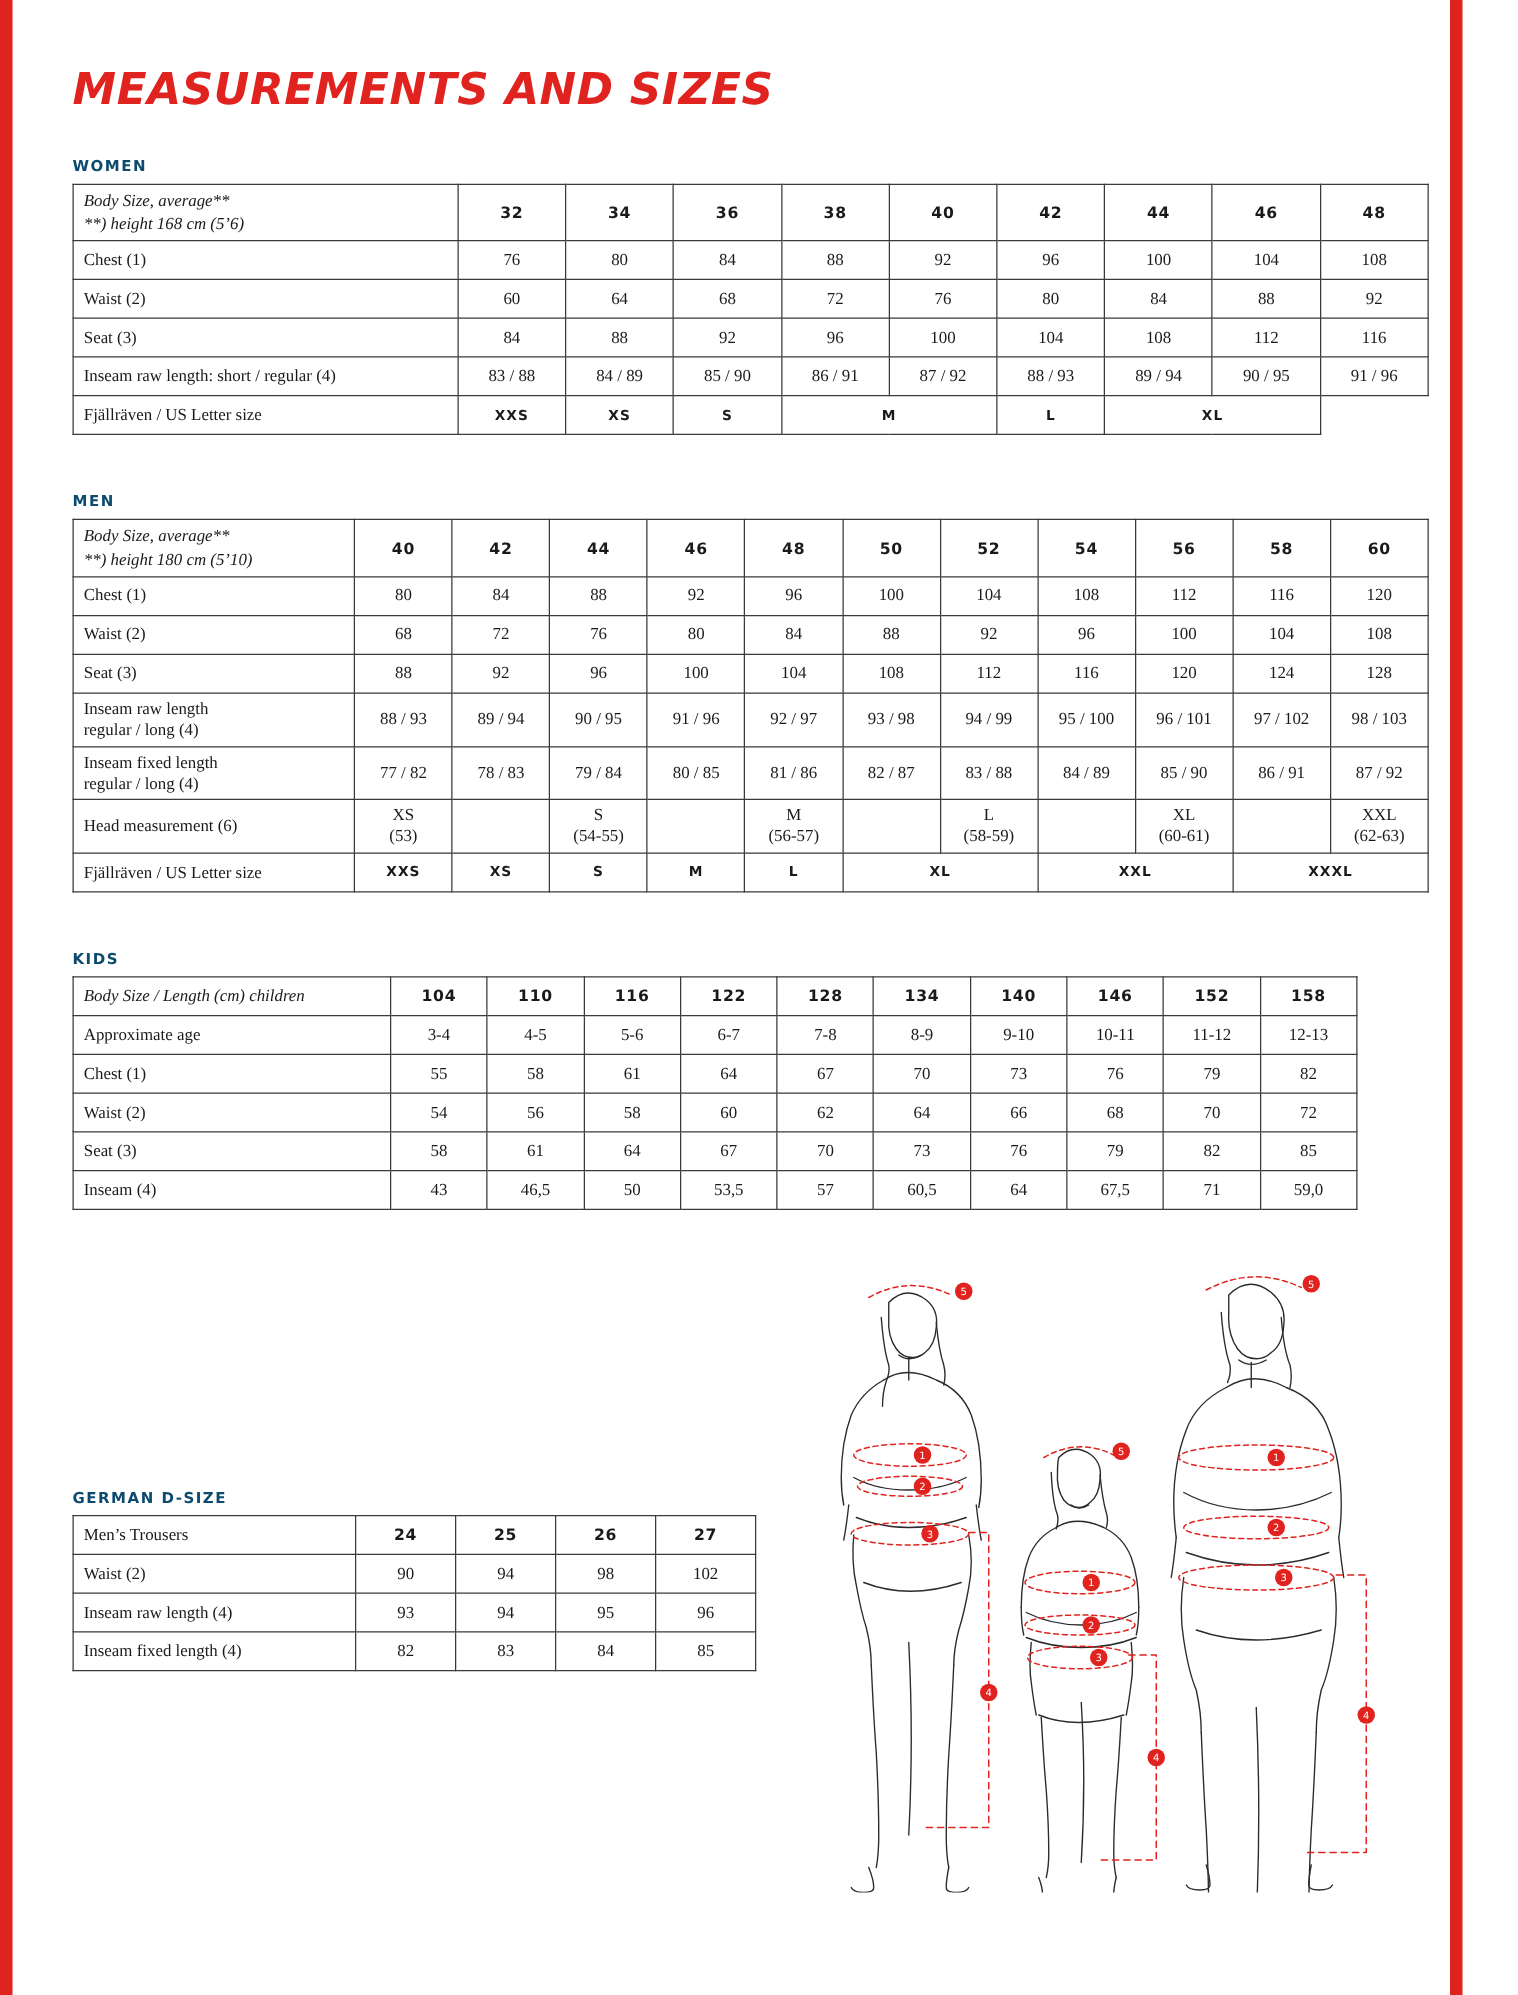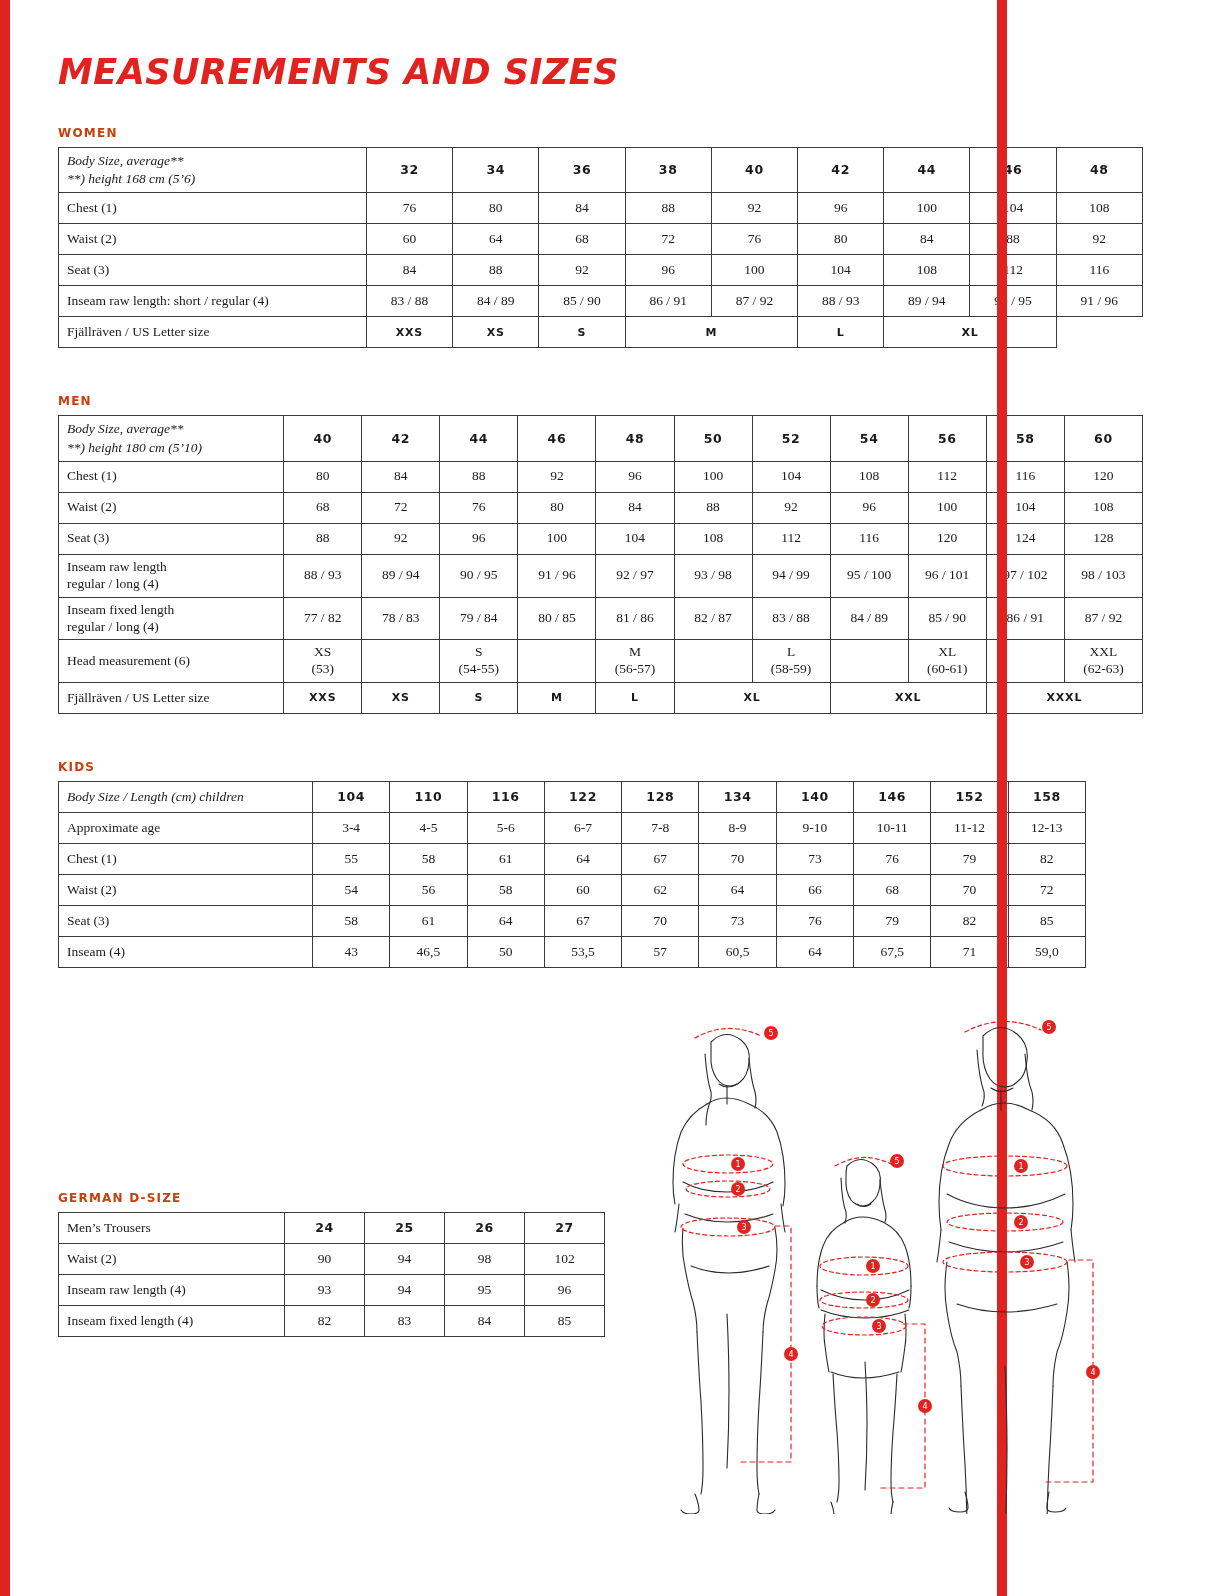--- a/index.html
+++ b/index.html
@@ -10,21 +10,21 @@
   body {
     width: 1214px;
     min-height: 1596px;
     font-family: "Liberation Serif", serif;
     color: #1a1a1a;
     position: relative;
     box-sizing: border-box;
   }
   .page {
     position: relative;
-    width: 1007px;
+    width: 1170px;
     min-height: 1596px;
     padding: 52px 58px 20px 58px;
     box-sizing: border-box;
   }
   .red-bar-left {
     position: absolute;
     left: 0; top: 0;
     width: 10px; height: 1596px;
     background: #e1231f;
   }
@@ -42,21 +42,21 @@
     letter-spacing: 0.5px;
     color: #e1231f;
     margin: 0 0 34px 0;
     text-transform: uppercase;
   }
   .section-label {
     font-family: "DejaVu Sans", sans-serif;
     font-weight: bold;
     font-size: 12px;
     letter-spacing: 1.2px;
-    color: #c2410c;
+    color: #0c4a6e;
     margin: 0 0 7px 0;
     text-transform: uppercase;
   }
   table {
     border-collapse: collapse;
     table-layout: fixed;
     font-size: 13.5px;
   }
   td, th {
     border: 1px solid #3a3a3a;

